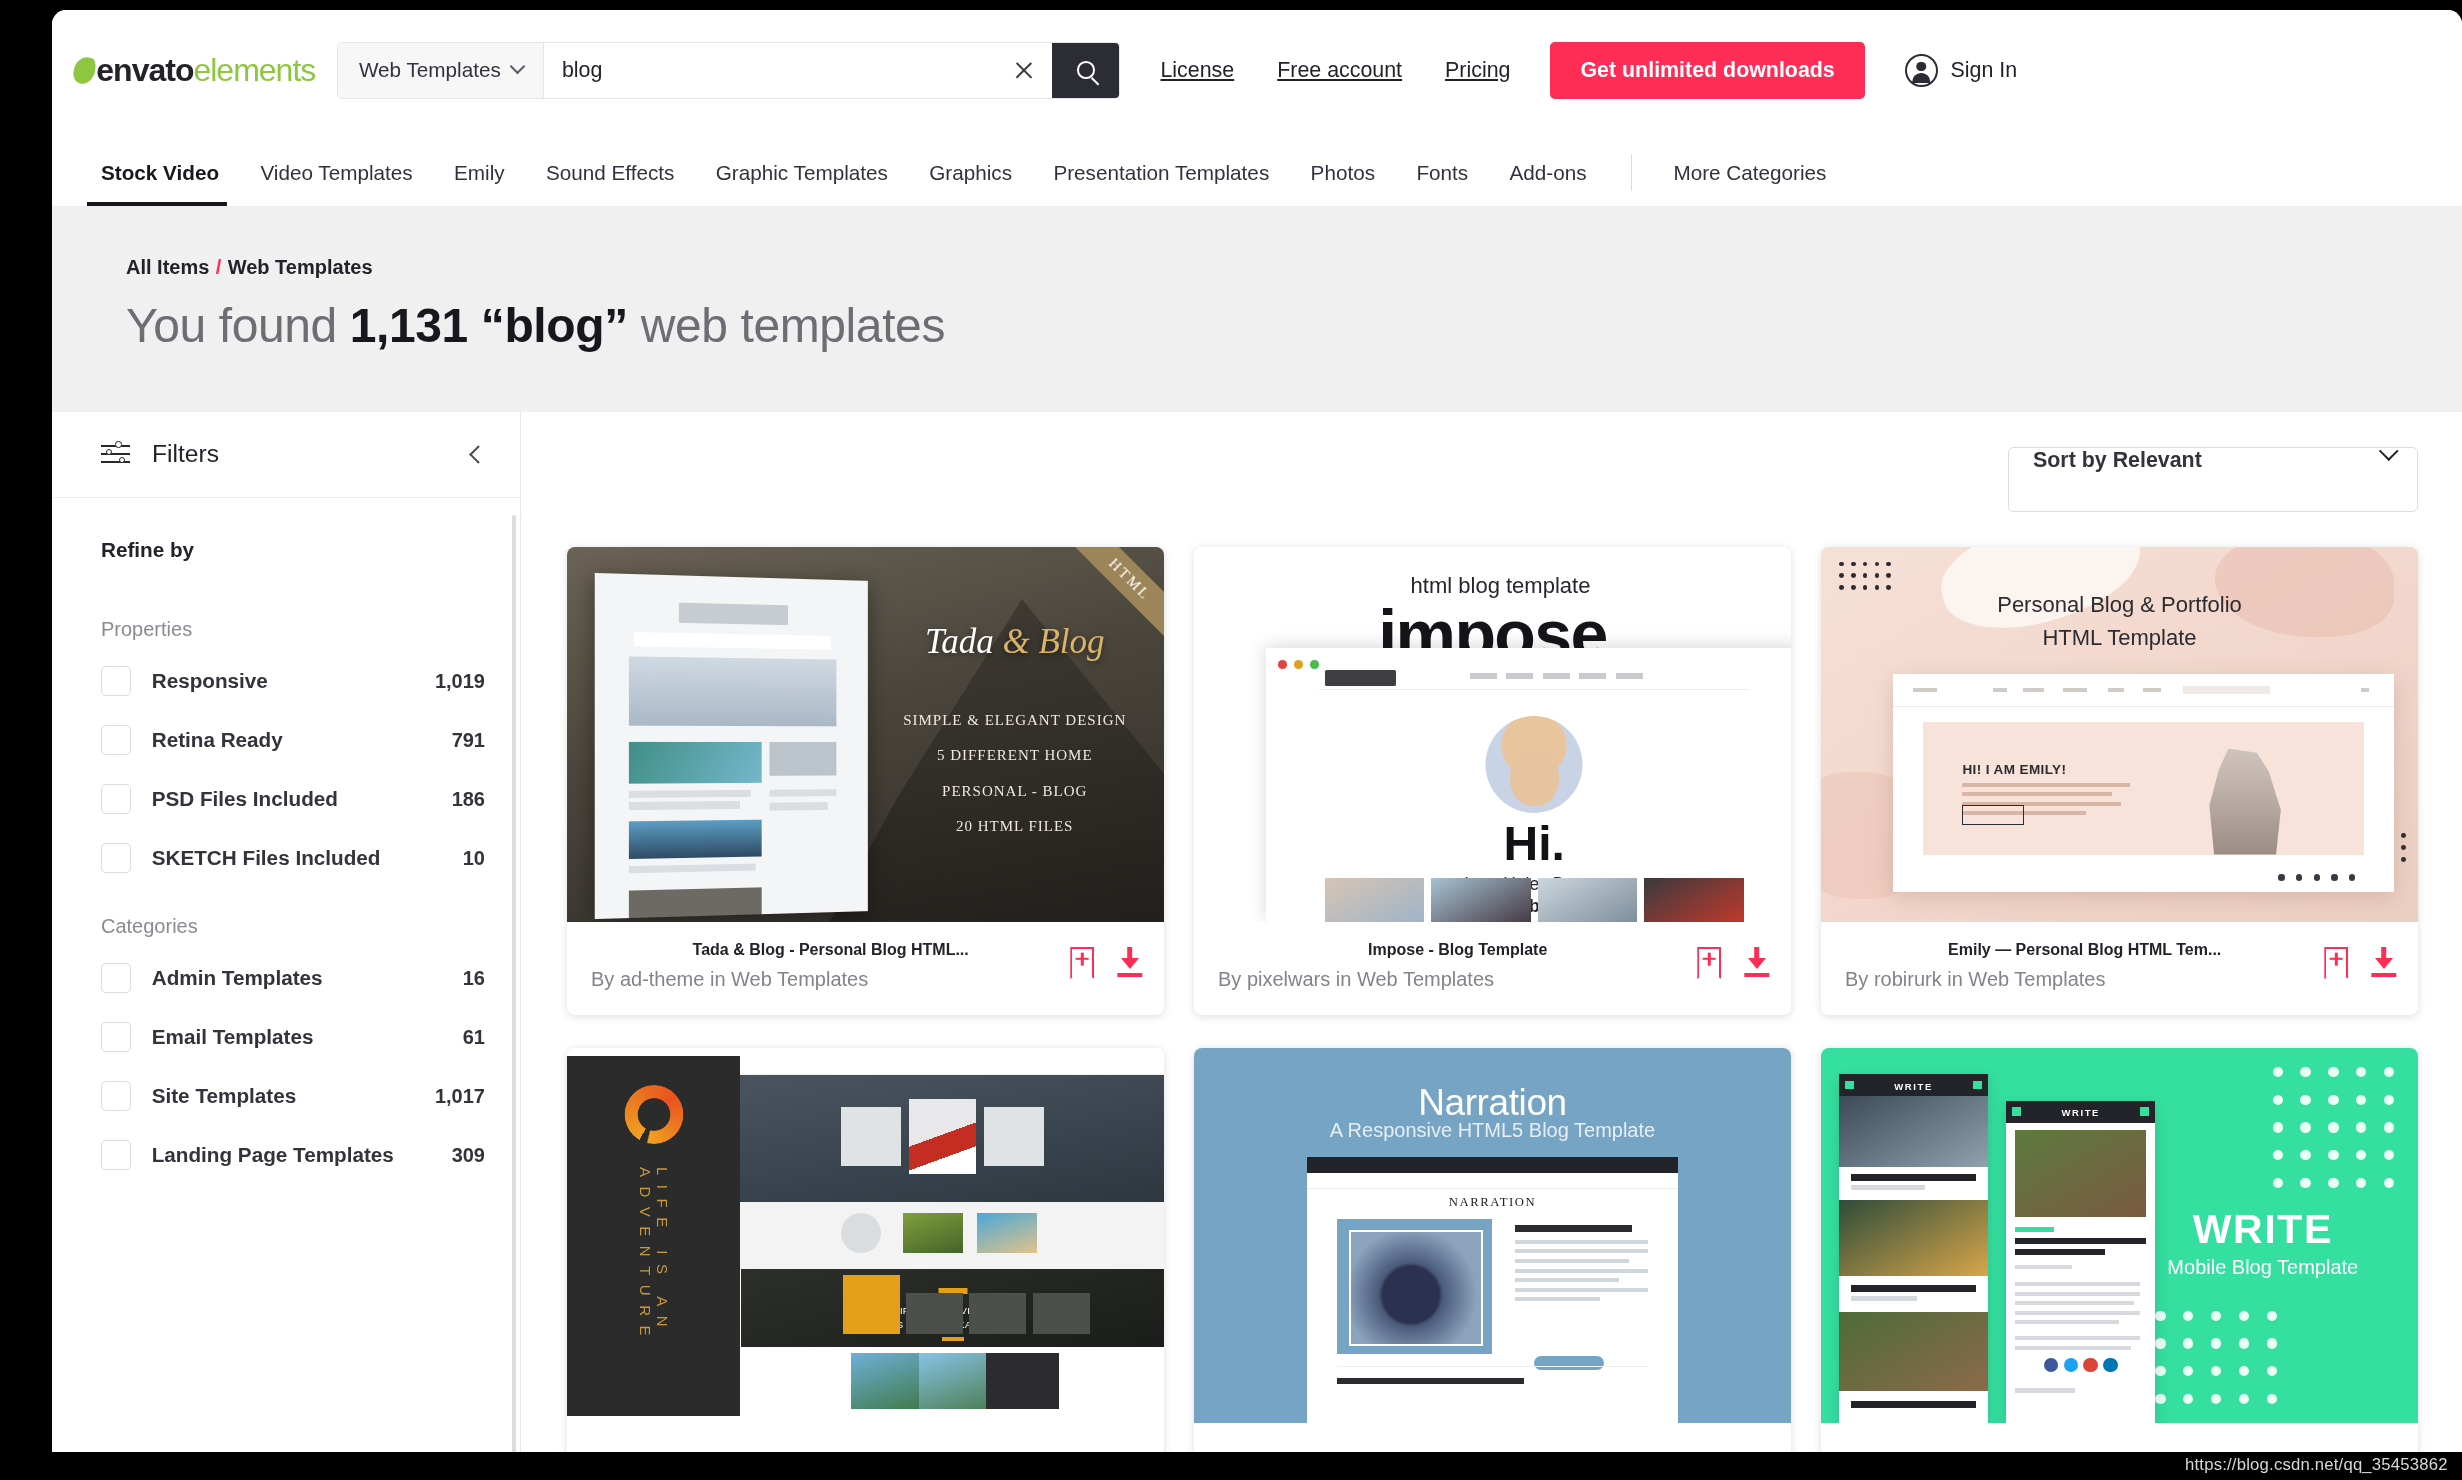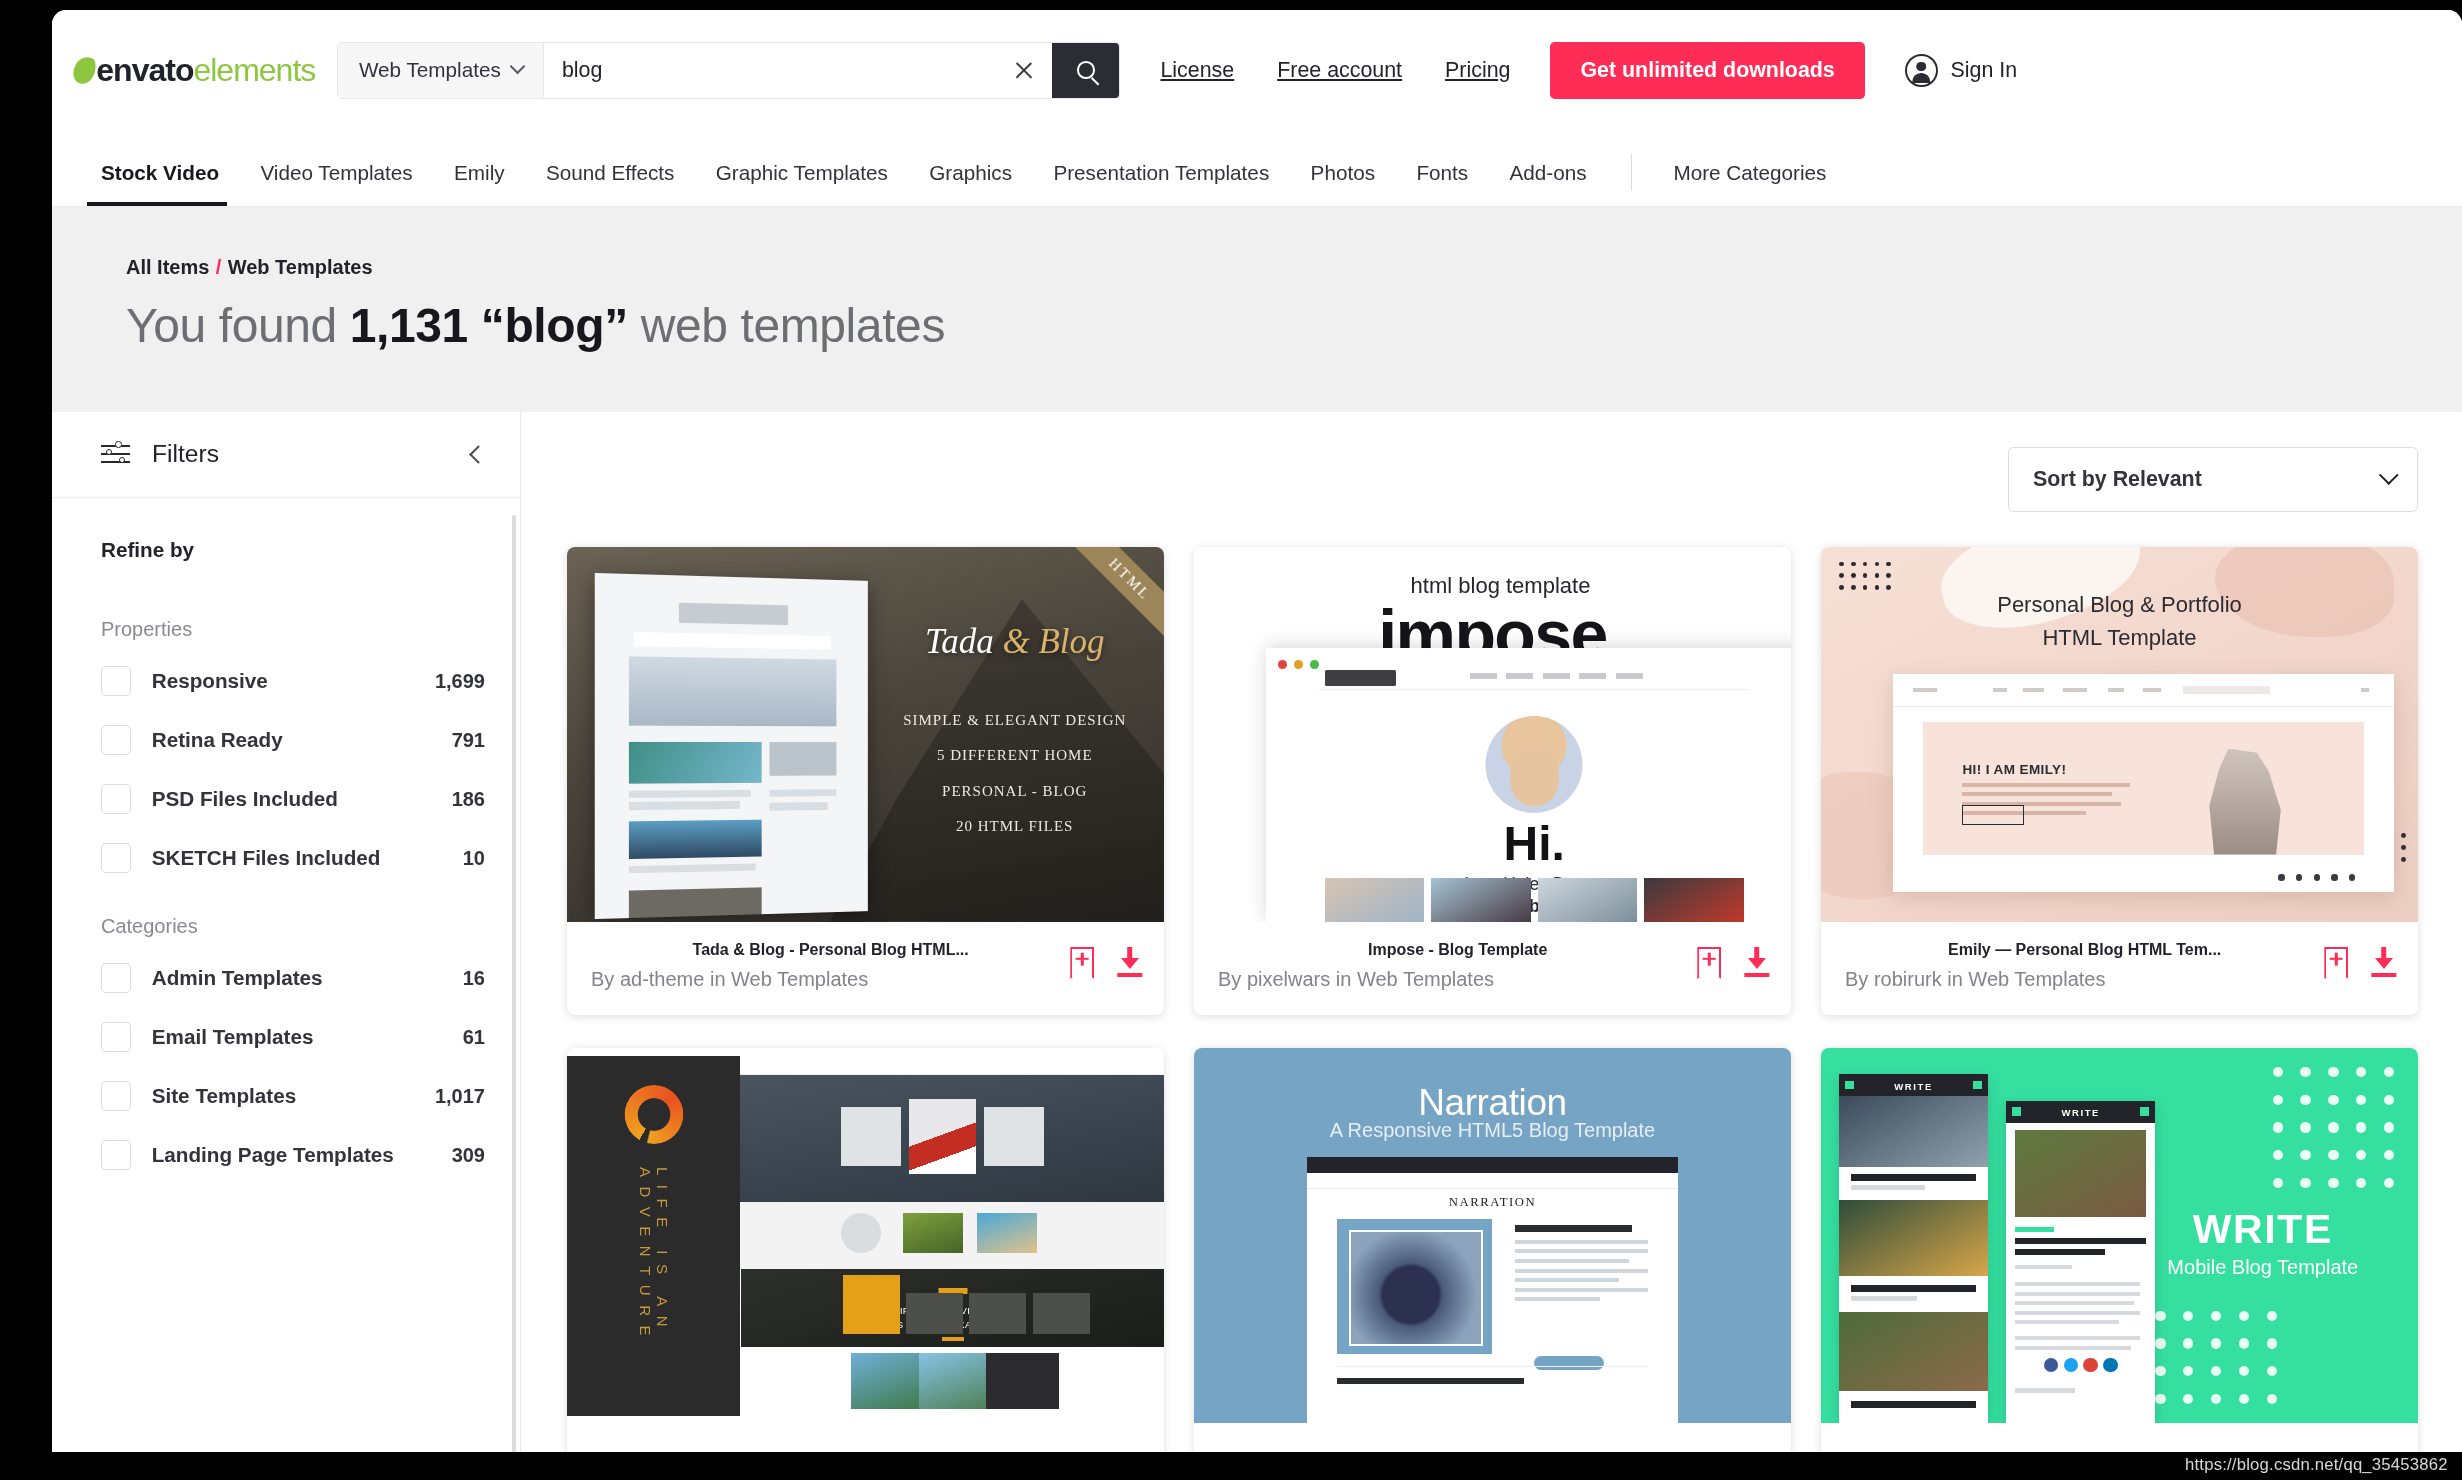--- a/index.html
+++ b/index.html
@@ -203,21 +203,21 @@
     width: 4px; height: 1184px; border-radius: 2.4px;
     background: #dcdcdf;
   }
 
   
   .results { flex: 1; padding: 35px 44px 0 46px; min-width: 0; }
   .sortrow { display: flex; justify-content: flex-end; margin-bottom: 35px; }
   .sortbox {
     width: 410px; height: 65px;
     border: 1.2px solid #dcdcdf; border-radius: 5.6px;
-    display: flex; align-items: center; justify-content: space-between;
+    display: flex; justify-content: space-between;
     padding: 0 22px 0 24px;
     cursor: pointer; background: #fff;
   }
   .sortbox span { font-size: 21.4px; font-weight: 700; color: #33333b; }
   .chev-dn { width: 13.5px; height: 13.5px; border-right: 2.5px solid #22222a; border-bottom: 2.5px solid #22222a; transform: translateY(-4px) rotate(45deg); }
 
   .grid {
     display: grid;
     grid-template-columns: repeat(3, 1fr);
     gap: 33px 30px;
@@ -503,21 +503,21 @@
         <span class="chev-left"></span>
       </div>
 
       <div class="side-body">
         <div class="refine">Refine by</div>
 
         <div class="group-label">Properties</div>
         <div class="frow">
           <span class="cbox"></span>
           <span class="fname">Responsive</span>
-          <span class="fcount">1,699</span>
+          <span class="fcount">1,019</span>
         </div>
         <div class="frow">
           <span class="cbox"></span>
           <span class="fname">Retina Ready</span>
           <span class="fcount">791</span>
         </div>
         <div class="frow">
           <span class="cbox"></span>
           <span class="fname">PSD Files Included</span>
           <span class="fcount">186</span>

